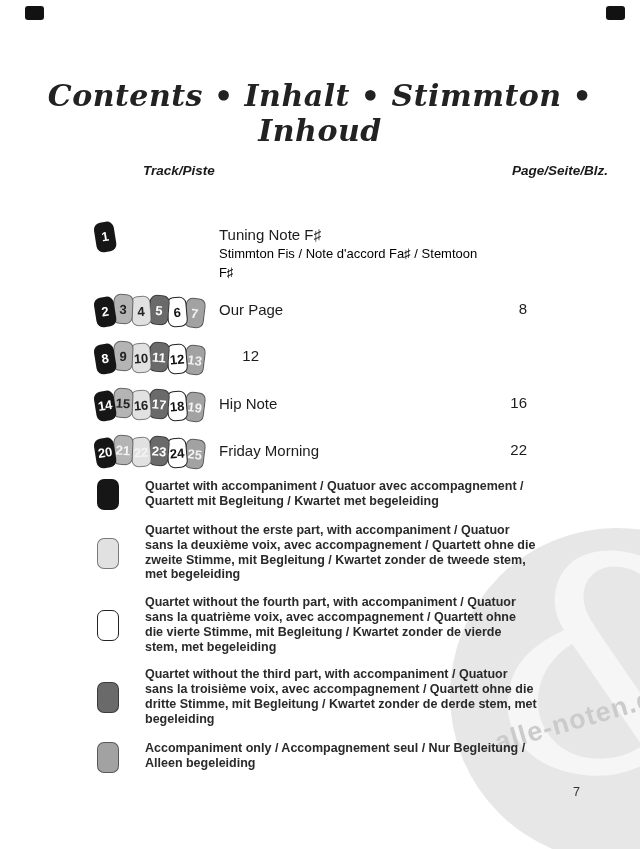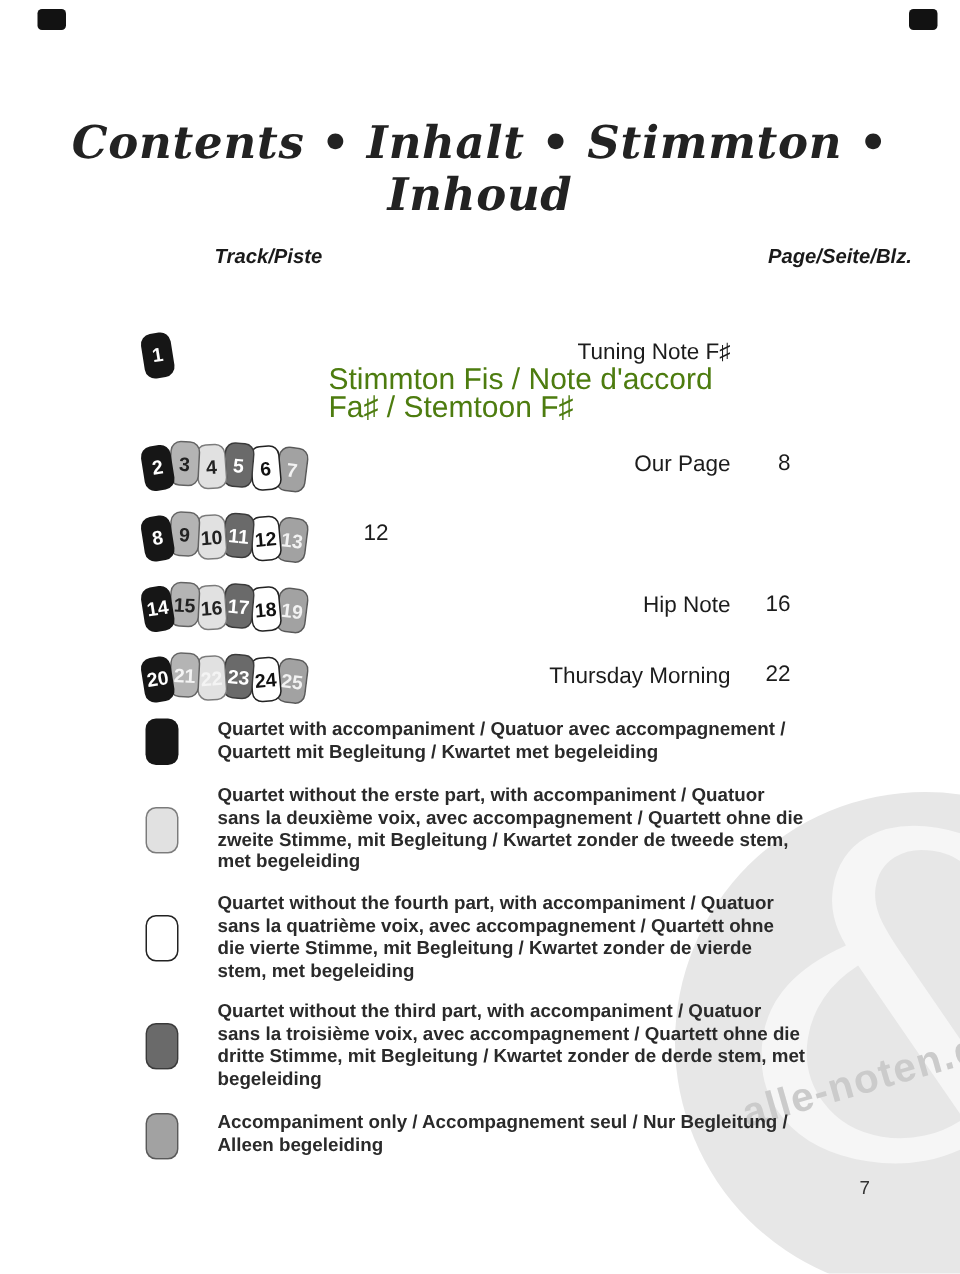--- a/index.html
+++ b/index.html
@@ -39,22 +39,22 @@
          margin-right:-2px;text-align:center;line-height:30px;
          font-size:13px;font-weight:bold;vertical-align:middle;
          box-sizing:border-box;position:relative;}
   .badge:nth-child(1){transform:rotate(-9deg) translateY(1px);z-index:6;}
   .badge:nth-child(2){transform:rotate(3deg)  translateY(-2px);z-index:5;}
   .badge:nth-child(3){transform:rotate(-4deg) translateY(0px);z-index:4;}
   .badge:nth-child(4){transform:rotate(5deg)  translateY(-1px);z-index:3;}
   .badge:nth-child(5){transform:rotate(-5deg) translateY(1px);z-index:2;}
   .badge:nth-child(6){transform:rotate(7deg)  translateY(2px);z-index:1;}
   .track-titles{flex:1;padding-top:5px;}
-  .track-title{font-size:15px;line-height:19px;color:#1c1c1c;text-align:right;}
-  .track-subtitle{font-size:20px;line-height:19px;color:#4d7c0f;}
+  .track-title{font-size:15px;line-height:19px;color:#1c1c1c;}
+  .track-subtitle{font-size:13px;line-height:19px;color:#000000;}
   .track-page{width:40px;flex:0 0 40px;text-align:right;font-size:15px;
               padding-top:5px;color:#1c1c1c;}
 
   
   #legend{position:absolute;left:97px;top:477px;width:440px;z-index:2;}
   .legend-item{display:flex;align-items:center;margin-bottom:13px;font-weight:bold;}
   .legend-swatch{width:22px;height:31px;border-radius:7px;flex:0 0 22px;
                  margin-top:2px;box-sizing:border-box;}
   .legend-text{margin-left:26px;font-size:12.5px;line-height:14.8px;
                color:#2a2a2a;width:392px;}
@@ -104,21 +104,21 @@
     <div class="track-row">
       <div class="badge-strip"><span class="badge" style="background: rgb(22, 22, 22); color: rgb(255, 255, 255); border: none;">14</span><span class="badge" style="background: rgb(180, 180, 180); color: rgb(34, 34, 34); border: 1px solid rgba(0, 0, 0, 0.45);">15</span><span class="badge" style="background: rgb(225, 225, 225); color: rgb(34, 34, 34); border: 1px solid rgba(0, 0, 0, 0.45);">16</span><span class="badge" style="background: rgb(106, 106, 106); color: rgb(255, 255, 255); border: 1px solid rgba(0, 0, 0, 0.45);">17</span><span class="badge" style="background: rgb(255, 255, 255); color: rgb(17, 17, 17); border: 1.6px solid rgb(34, 34, 34);">18</span><span class="badge" style="background: rgb(162, 162, 162); color: rgb(242, 242, 242); border: 1px solid rgba(0, 0, 0, 0.45);">19</span></div>
       <div class="track-titles">
         <div class="track-title">Hip Note</div>
       </div>
       <div class="track-page">16</div>
     </div>
     <div class="track-row">
       <div class="badge-strip"><span class="badge" style="background: rgb(22, 22, 22); color: rgb(255, 255, 255); border: none;">20</span><span class="badge" style="background: rgb(180, 180, 180); color: rgb(244, 244, 244); border: 1px solid rgba(0, 0, 0, 0.45);">21</span><span class="badge" style="background: rgb(225, 225, 225); color: rgb(244, 244, 244); border: 1px solid rgba(0, 0, 0, 0.45);">22</span><span class="badge" style="background: rgb(106, 106, 106); color: rgb(255, 255, 255); border: 1px solid rgba(0, 0, 0, 0.45);">23</span><span class="badge" style="background: rgb(255, 255, 255); color: rgb(17, 17, 17); border: 1.6px solid rgb(34, 34, 34);">24</span><span class="badge" style="background: rgb(162, 162, 162); color: rgb(242, 242, 242); border: 1px solid rgba(0, 0, 0, 0.45);">25</span></div>
       <div class="track-titles">
-        <div class="track-title">Thursday Morning</div>
+        <div class="track-title">Friday Morning</div>
       </div>
       <div class="track-page">22</div>
     </div>
   </div>
 
 <div id="legend">
     <div class="legend-item">
       <div class="legend-swatch" style="background: rgb(22, 22, 22); color: rgb(255, 255, 255); border: none;"></div>
       <div class="legend-text">Quartet with accompaniment / Quatuor avec accompagnement / Quartett mit Begleitung / Kwartet met begeleiding</div>
     </div>

